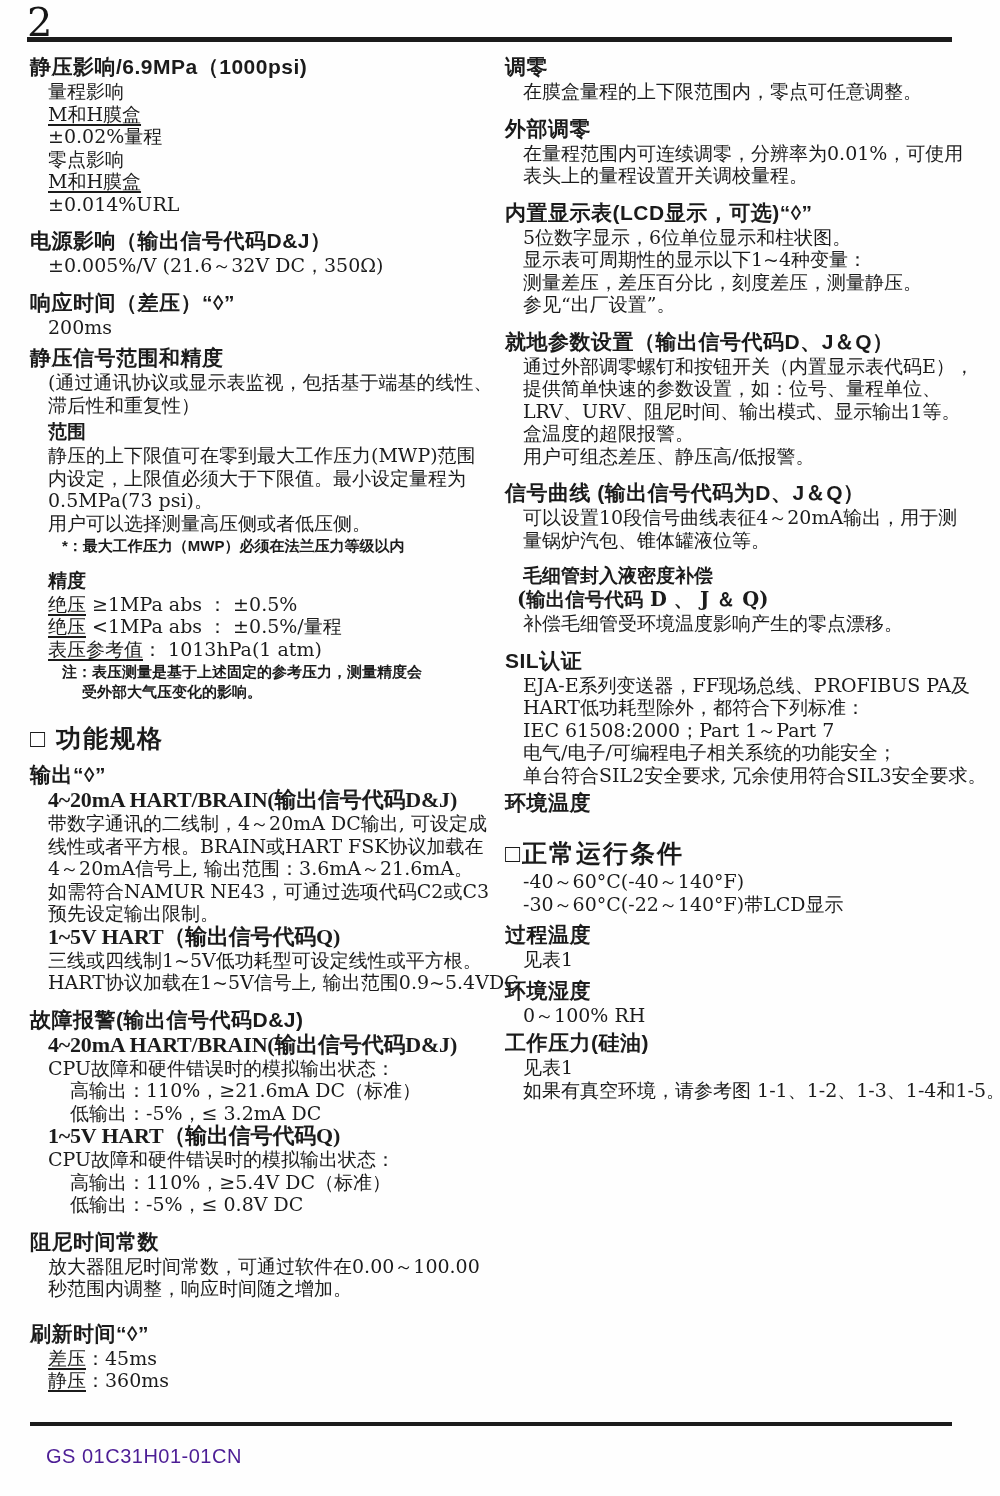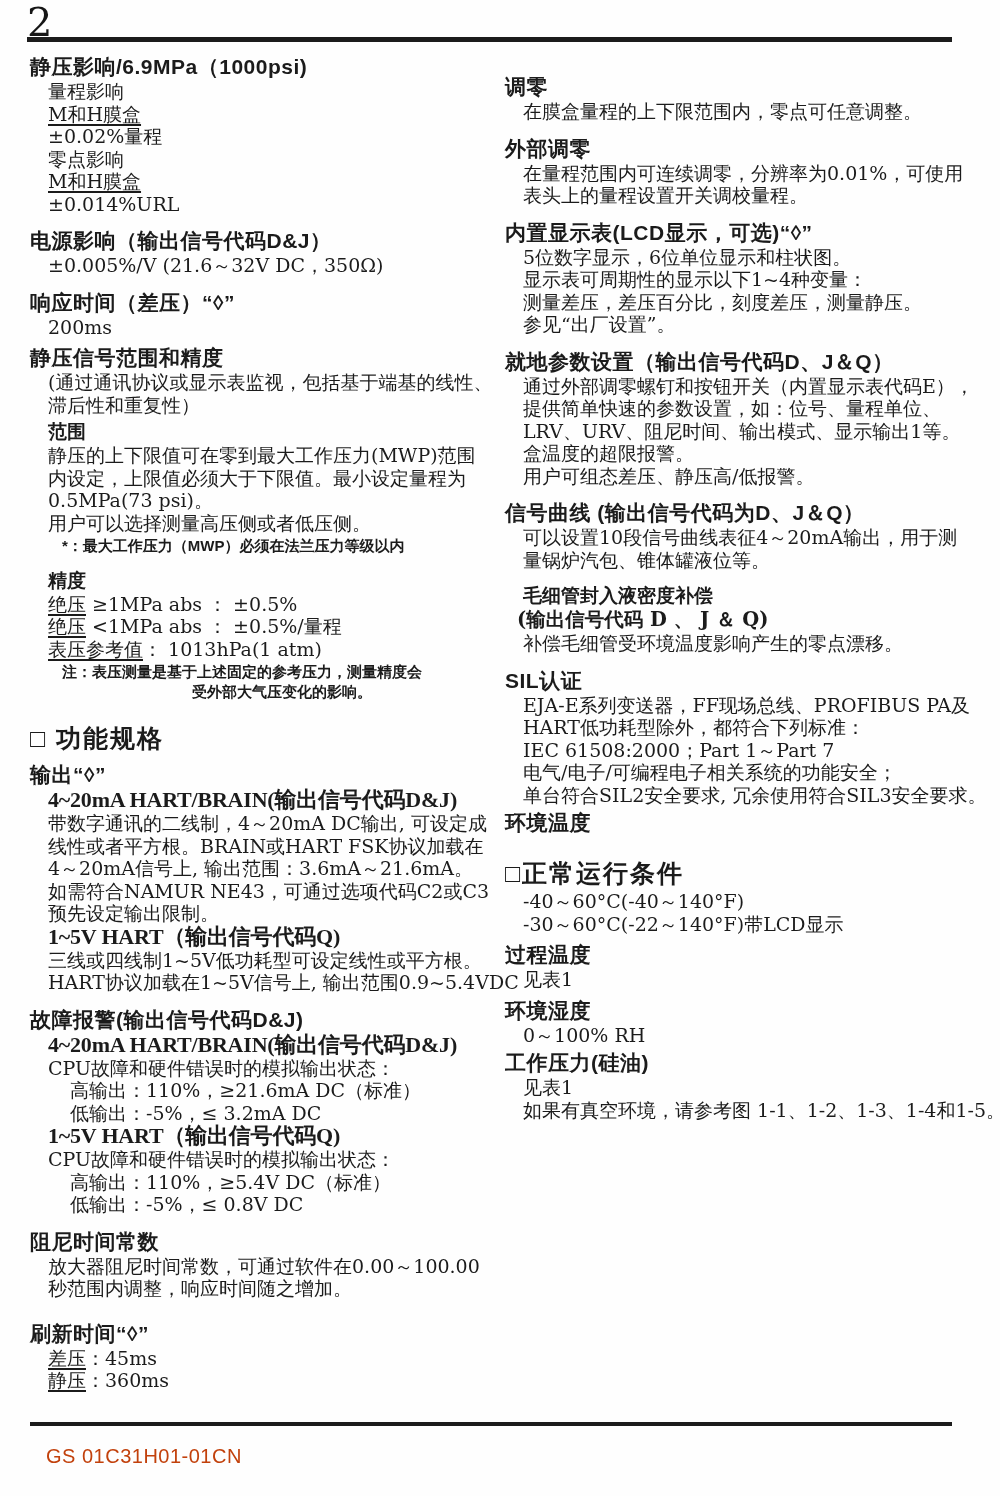--- a/index.html
+++ b/index.html
@@ -17,21 +17,21 @@
     position:absolute;left:27px;top:2px;
     font:400 40px/40px "DejaVu Serif", serif;
     color:#161616;
   }
   .rule{position:absolute;background:#1c1c1c;}
   .top-rule{left:27px;top:37px;width:925px;height:5px;}
   .bottom-rule{left:30px;top:1422px;width:922px;height:4px;}
   
   .col{position:absolute;top:54px;}
   .col-left{left:30px;width:452px;}
-  .col-right{left:505px;width:468px;margin-top:20px;}
+  .col-right{left:505px;width:468px;}
   
   .line{white-space:nowrap;}
   .h0{
     font-family:"Liberation Sans", sans-serif;
     font-weight:700;font-size:25px;line-height:33px;
     letter-spacing:2px;margin-top:7px;
   }
   .h1{
     font-family:"Liberation Sans", sans-serif;
     font-weight:700;font-size:21px;line-height:26px;
@@ -54,31 +54,31 @@
   .body{
     font-size:19px;line-height:22.5px;
     padding-left:18px;
   }
   .body2{padding-left:40px;}
   .note{
     font-family:"Liberation Sans", sans-serif;
     font-weight:600;font-size:15px;line-height:18.5px;
     padding-left:32px;margin:3px 0 1px;
   }
-  .note2{padding-left:52px;margin-top:0;text-align:center;}
+  .note2{padding-left:52px;margin-top:0;}
   .gap{margin-top:13px;}
   .gap-sm{margin-top:4px;}
   .gap-lg{margin-top:21px;}
   .line:first-child{margin-top:0;}
   .u{text-decoration:underline;text-underline-offset:3px;text-decoration-thickness:1.5px;}
   
   .doc-number{
     position:absolute;left:46px;top:1444px;
     font:400 20px/24px "Liberation Sans", sans-serif;
-    color:#c2410c;letter-spacing:0.5px;
+    color:#4c1d95;letter-spacing:0.5px;
   }
   .page-number{
     position:absolute;left:463px;top:1453px;
     background:#dbdbdb;
     font:400 22px/26px "Liberation Sans", sans-serif;
     color:#2a2a2a;
     padding:6px 22px 8px;
     margin-top:48px;
   }
 </style>

